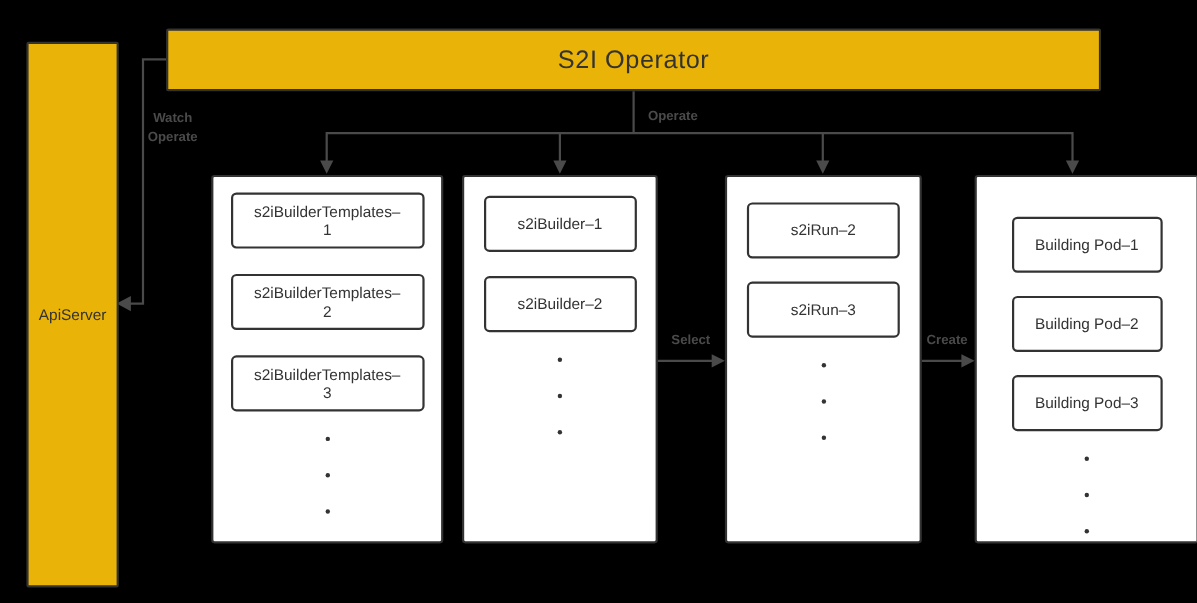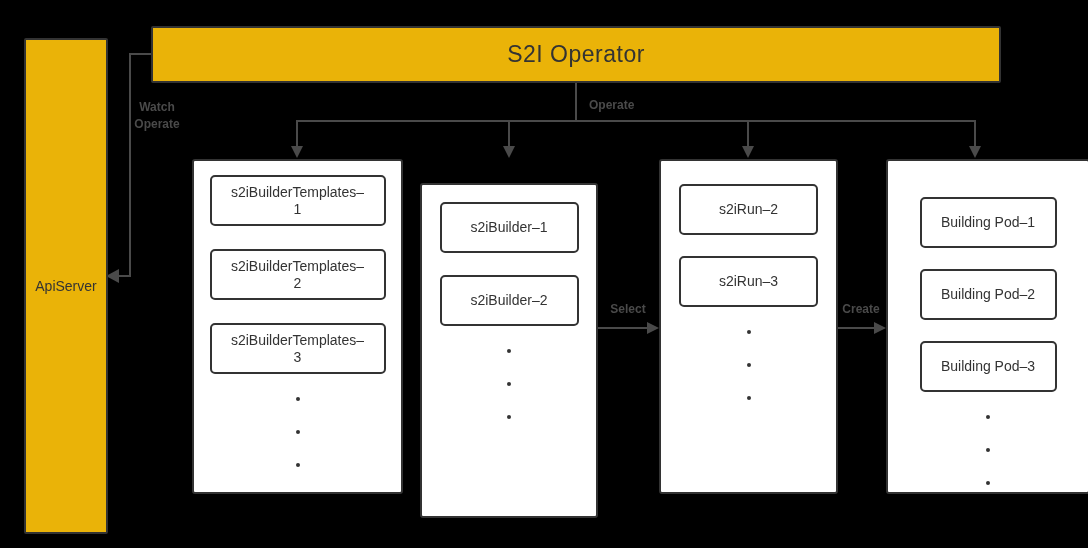--- a/index.html
+++ b/index.html
@@ -14,21 +14,21 @@
   }
   .apiserver{left:24px;top:38px;width:84px;height:496px;border-radius:2px;
     display:flex;align-items:center;justify-content:center;}
   .apiserver .node-label{font-size:14px;color:#333;}
   .operator{left:151px;top:26px;width:850px;height:57px;border-radius:2px;
     display:flex;align-items:center;justify-content:center;}
   .operator .node-label{font-size:23px;font-weight:500;color:#333;letter-spacing:0.5px;}
   .column{position:absolute;top:159px;height:335px;background:#fff;border:2px solid #333;
     box-sizing:border-box;border-radius:3px;display:flex;flex-direction:column;align-items:center;}
   .col1{left:192px;width:211px;padding-top:14px;}
-  .col2{left:420px;width:178px;padding-top:17px;margin-top:24px;}
+  .col2{left:420px;width:178px;padding-top:17px;}
   .col3{left:659px;width:179px;padding-top:23px;}
   .col4{left:886px;width:204px;padding-top:36px;}
   .item{
     background:#fff;border:2px solid #333;border-radius:5px;box-sizing:border-box;
     height:51px;display:flex;align-items:center;justify-content:center;
     font-size:14px;line-height:17px;color:#333;text-align:center;white-space:pre-line;
     flex-shrink:0;
   }
   .col1 .item{width:176px;}
   .col2 .item{width:139px;}

